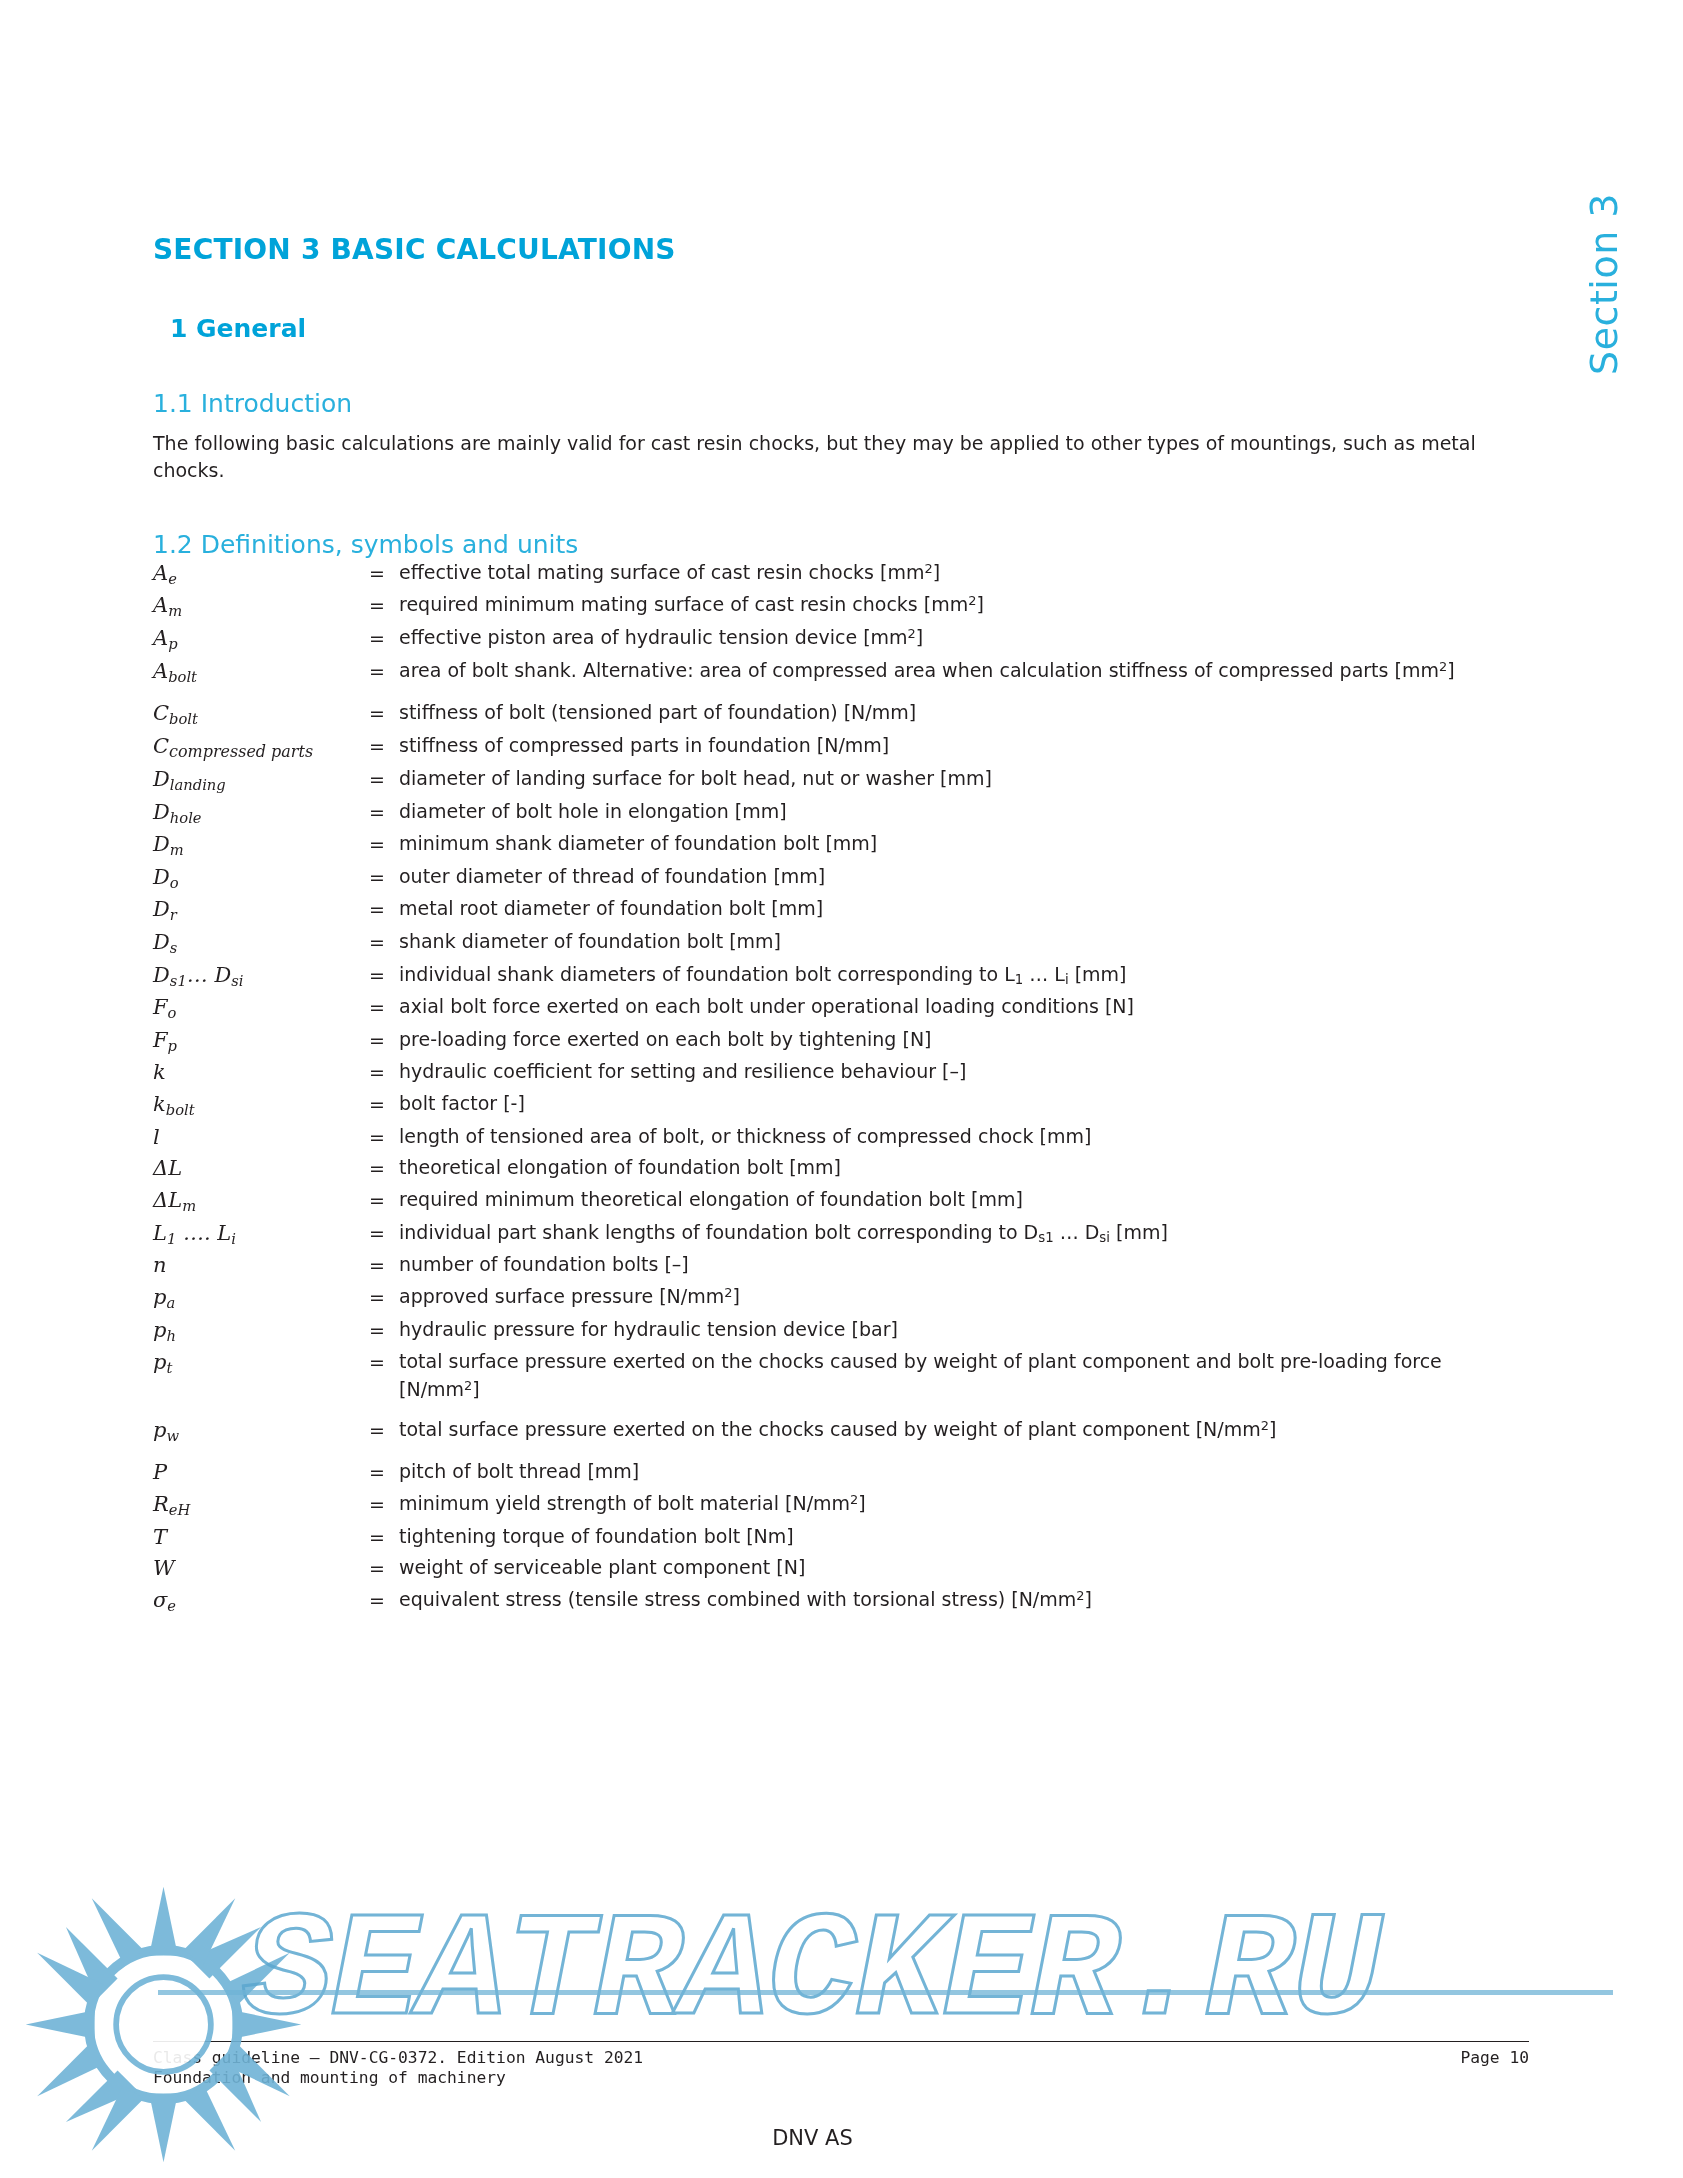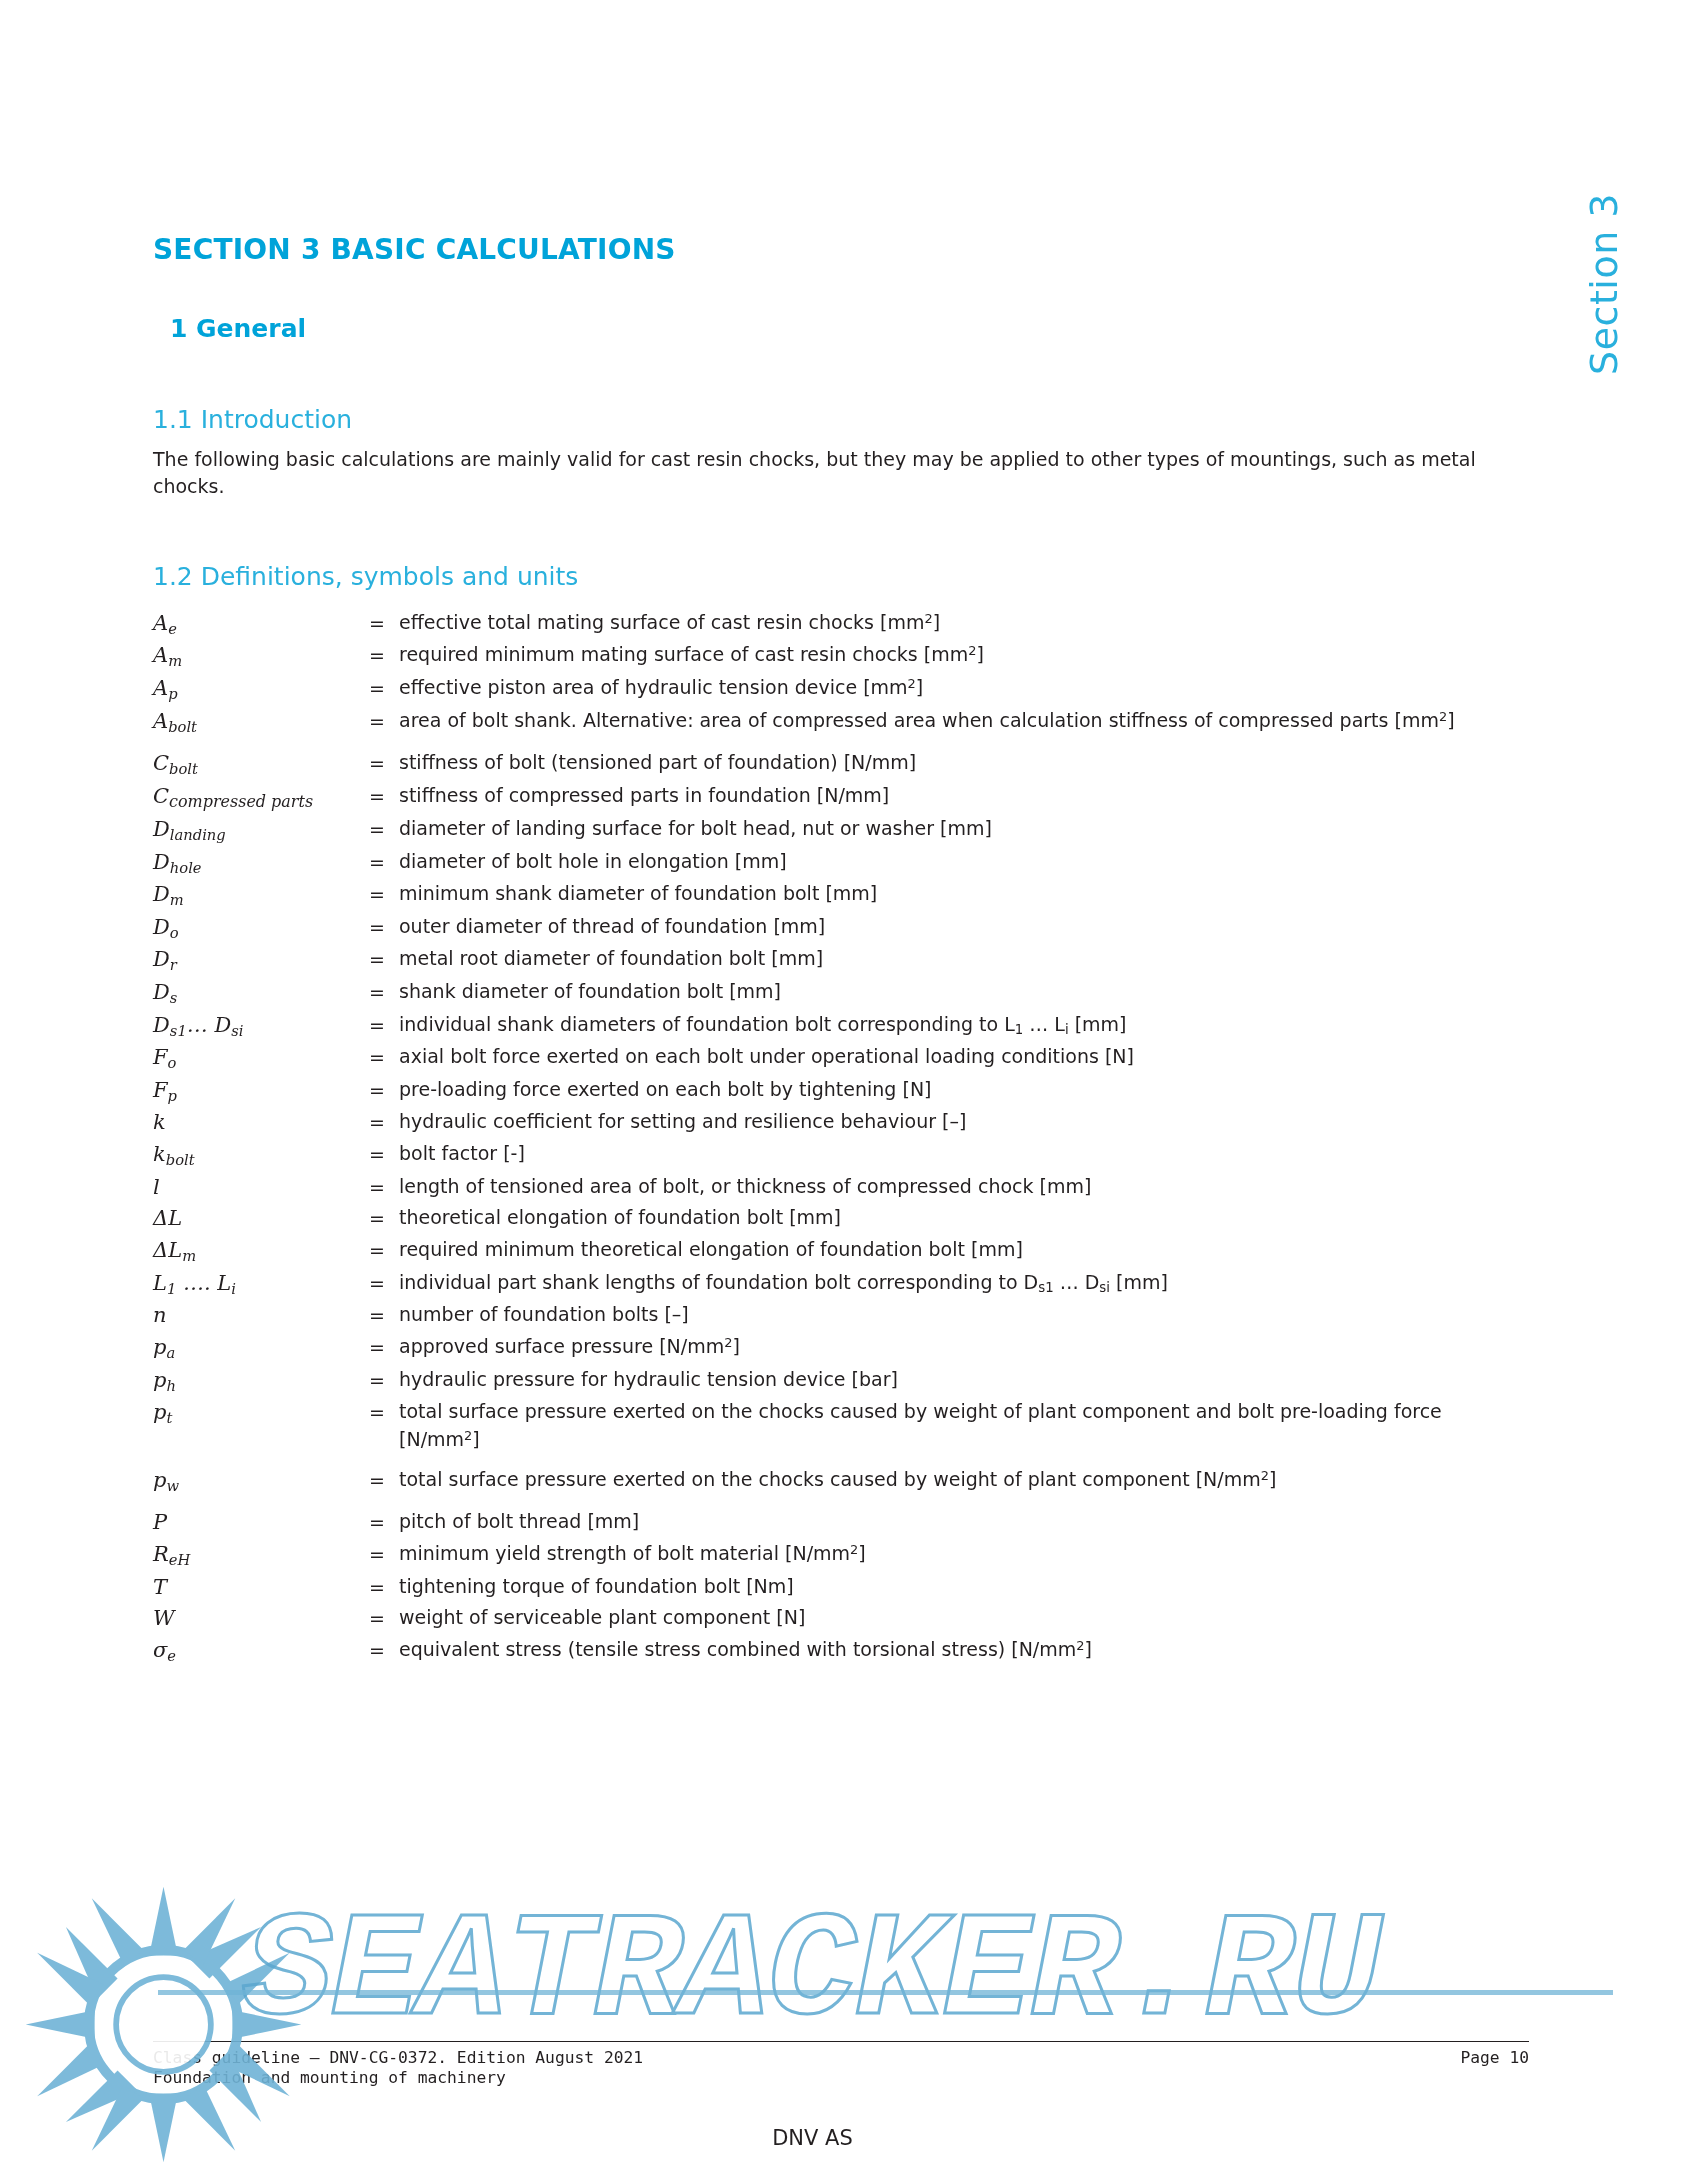--- a/index.html
+++ b/index.html
@@ -36,42 +36,41 @@
   .h1 {
     color: #00a3d9;
     font-weight: bold;
     font-size: 25px;
     margin: 48px 0 0 17px;
   }
   .h2 {
     color: #29b0dd;
     font-weight: normal;
     font-size: 25px;
-    margin: 62px 0 0 0;
+    margin: 46px 0 0 0;
   }
   .body-text {
     color: #231f20;
     font-size: 19px;
     line-height: 1.42;
     margin: 12px 0 0 0;
     width: 1341px;
   }
   .side-tab {
     position: absolute;
     right: 57px;
     top: 193px;
     color: #29b0dd;
     font-size: 38px;
     writing-mode: vertical-rl;
     transform: rotate(180deg);
     letter-spacing: 0.5px;
   }
   
   .defs {
-    margin-top: 18px;
     width: 1346px;
   }
   .def-row {
     display: flex;
     align-items: flex-start;
     margin-bottom: 2px;
   }
   .def-sym {
     width: 216px;
     flex: 0 0 216px;

